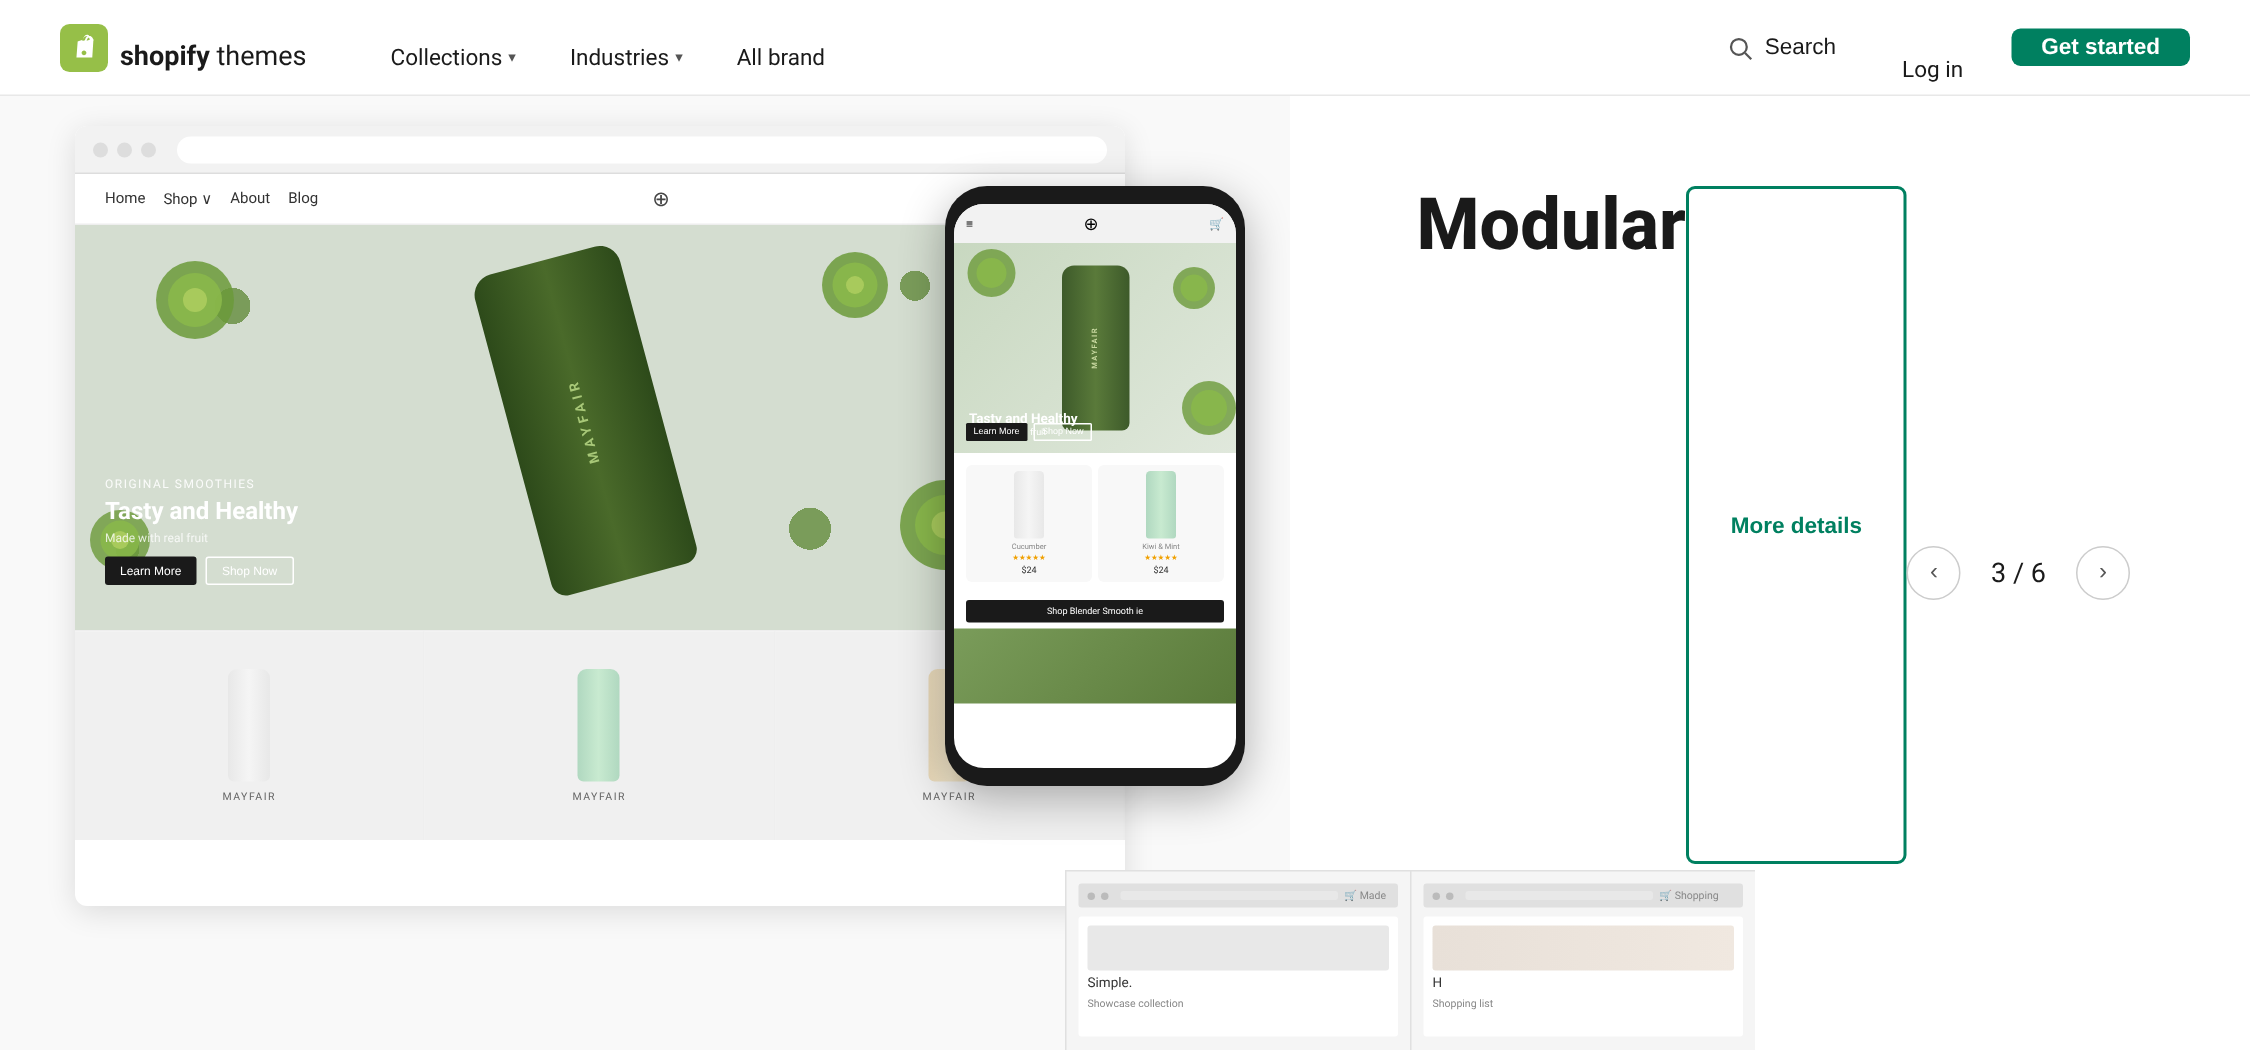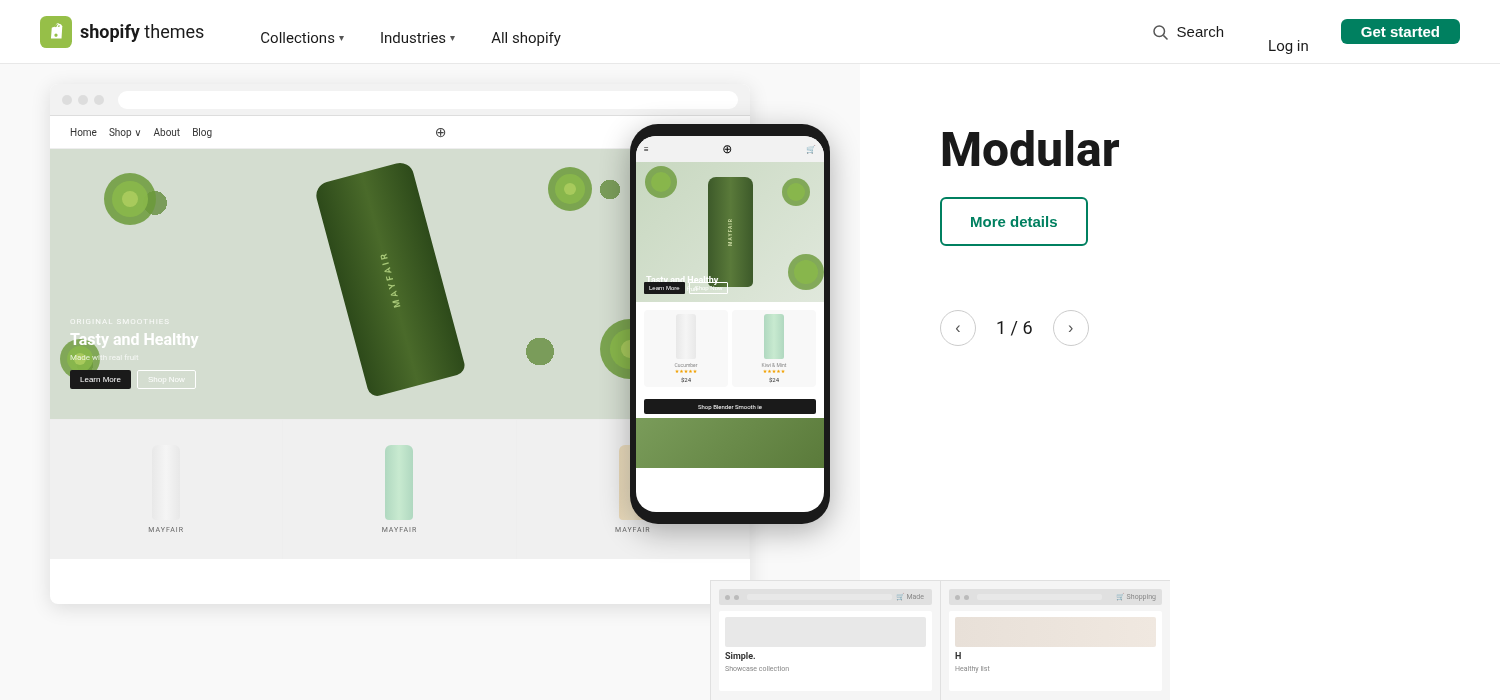--- a/index.html
+++ b/index.html
@@ -11,21 +11,21 @@
       align-items: center;
       padding: 0 40px;
       height: 64px;
       border-bottom: 1px solid #e8e8e8;
       background: #fff;
       position: relative;
       z-index: 10;
     }
     .logo-area {
       display: flex;
-      align-items: center;
+      align-items: flex-end;
       gap: 8px;
       text-decoration: none;
       margin-right: 40px;
     }
     .nav-links {
       display: flex;
       align-items: center;
       gap: 4px;
       flex: 1;
       margin-top: 12px;
@@ -363,22 +363,21 @@
     .phone-footer-img {
       height: 50px;
       background: linear-gradient(135deg, #7a9c5a, #5a7a3a);
       margin-top: 4px;
     }
 
     
     .theme-info-panel {
       flex: 1;
       display: flex;
-      flex-direction: column;
-      justify-content: flex-start;
+      justify-content: flex-end;
       padding: 60px 80px;
       background: #fff;
     }
     .theme-name {
       font-size: 48px;
       font-weight: 800;
       color: #1a1a1a;
       margin-bottom: 20px;
       line-height: 1.1;
     }
@@ -449,21 +448,21 @@
     }
     .preview-bar-dot { width: 5px; height: 5px; border-radius: 50%; background: #bbb; }
     .preview-content-area {
       background: #fff;
       height: 80px;
       border-radius: 2px;
       padding: 6px;
     }
     .preview-title {
       font-size: 9px;
-      font-weight: 700;
+      font-weight: 400;
       color: #333;
       margin-bottom: 4px;
     }
     .preview-subtitle {
       font-size: 7px;
       color: #888;
     }
     .preview-hero-strip {
       height: 30px;
       background: #e8e8e8;
@@ -495,21 +494,21 @@
   <div class="nav-links">
     <a class="nav-item" href="#">
       <span>Collections</span>
       <span class="chevron">▾</span>
     </a>
     <a class="nav-item" href="#">
       <span>Industries</span>
       <span class="chevron">▾</span>
     </a>
     <a class="nav-item" href="#">
-      <span>All shopify</span>
+      <span>All brand</span>
     </a>
   </div>
 
   <div class="nav-right">
     <button class="search-btn">
       <svg class="search-icon-svg" viewBox="0 0 24 24" fill="none" stroke="currentColor" stroke-width="2">
         <circle cx="11" cy="11" r="7"></circle>
         <line x1="16.5" y1="16.5" x2="22" y2="22"></line>
       </svg>
       <span>Search</span>
@@ -651,21 +650,21 @@
 
   </div>
 
   <div class="theme-info-panel">
     <h1 class="theme-name">Modular</h1>
     <button class="more-details-btn">More details</button>
     <div class="pagination">
       <button class="pagination-arrow">
         <span>‹</span>
       </button>
-      <span class="pagination-text">1 / 6</span>
+      <span class="pagination-text">3 / 6</span>
       <button class="pagination-arrow">
         <span>›</span>
       </button>
     </div>
   </div>
 </div>
 
 <div style="position:fixed;bottom:0;left:710px;width:460px;height:120px;display:flex;gap:0;overflow:hidden;z-index:5;">
   <div class="preview-thumb">
     <div class="preview-inner">
@@ -681,22 +680,22 @@
         <div class="preview-subtitle">Showcase collection</div>
       </div>
     </div>
   </div>
   <div class="preview-thumb">
     <div class="preview-inner">
       <div class="preview-bar">
         <div class="preview-bar-dot"></div>
         <div class="preview-bar-dot"></div>
         <div style="flex:1;background:#e8e8e8;height:6px;border-radius:2px;margin-left:4px;"></div>
-        <div style="width:50px;font-size:7px;color:#888;text-align:right;">🛒 Shopping</div>
+        <div style="width:50px;font-size:7px;color:#888;">🛒 Shopping</div>
       </div>
       <div class="preview-content-area">
         <div class="preview-hero-strip preview-hero-strip-2"></div>
         <div class="preview-title">H</div>
-        <div class="preview-subtitle">Healthy list</div>
+        <div class="preview-subtitle">Shopping list</div>
       </div>
     </div>
   </div>
 </div>
 
 </body></html>

